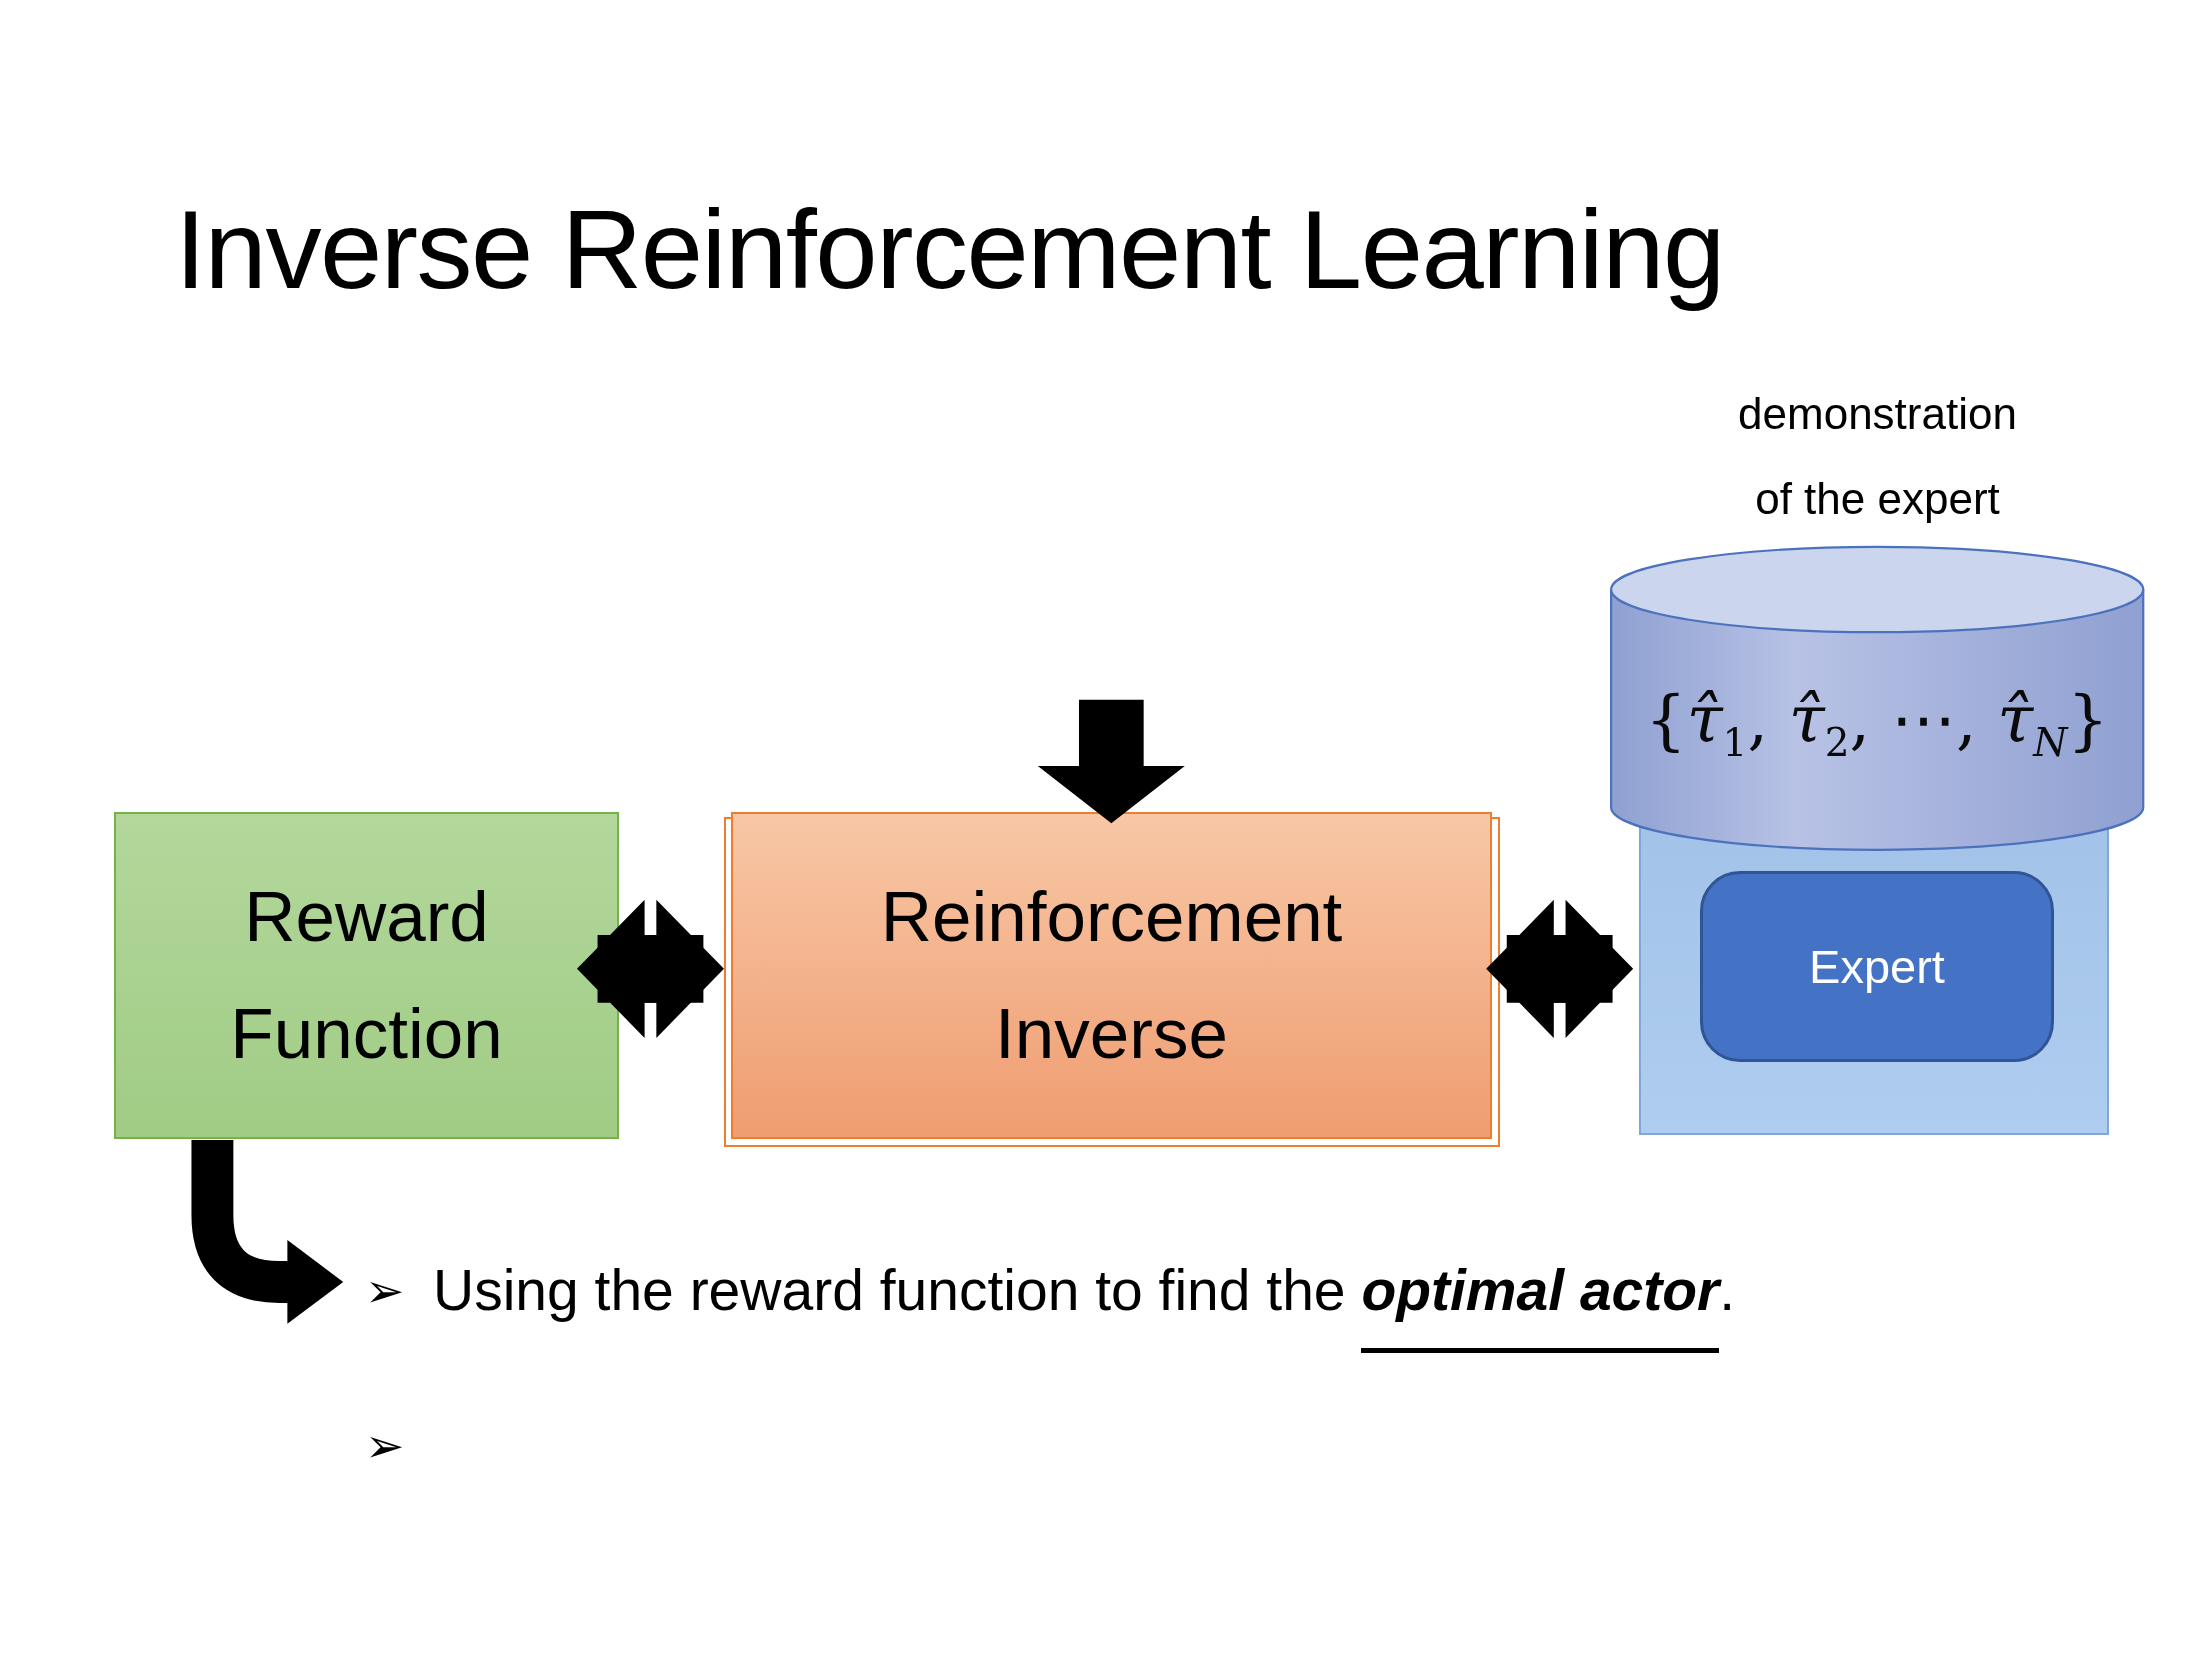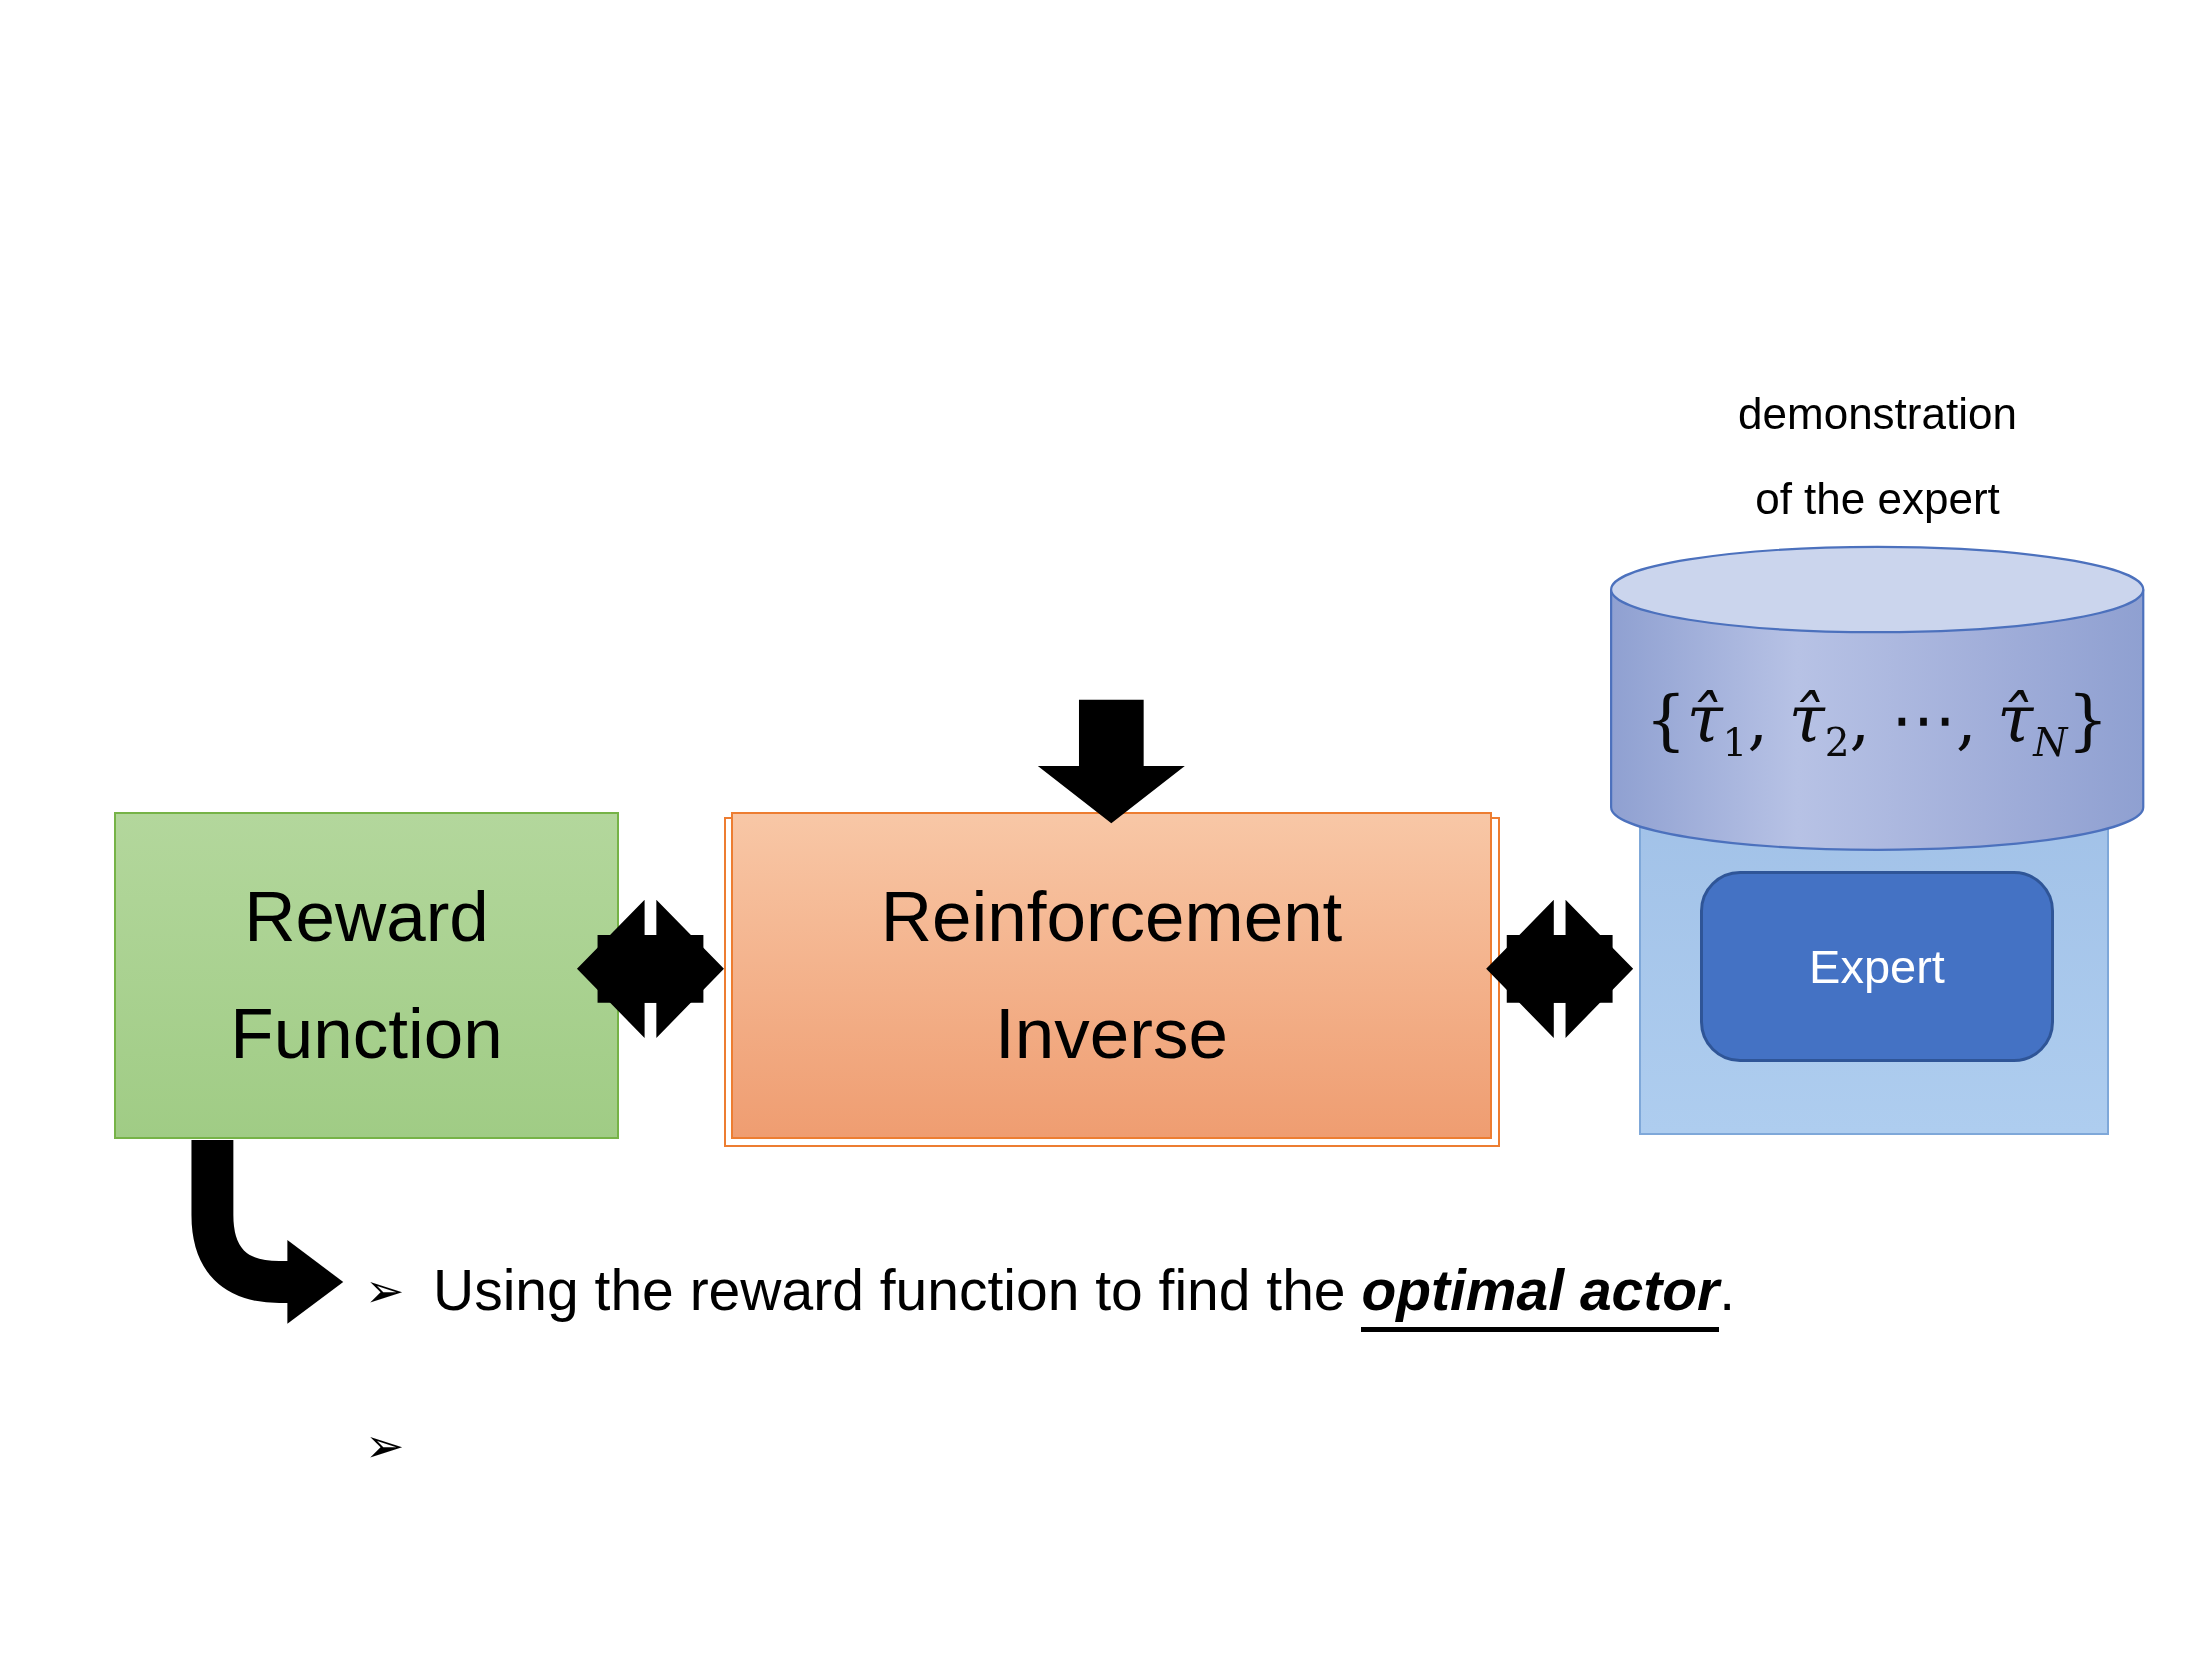--- a/index.html
+++ b/index.html
@@ -72,28 +72,29 @@
   #bullets{left:365px;top:1250px;width:1691px;z-index:2;}
   .bullet-row{display:flex;align-items:flex-start;font-size:57px;line-height:81px;}
   .bullet-row + .bullet-row{margin-top:74px;}
   .marker{
     flex:0 0 68px;font-family:"DejaVu Sans",sans-serif;
     font-size:47px;line-height:81px;
   }
   .bullet-text{max-width:1360px;}
   .emph{
     font-weight:bold;font-style:italic;
-    border-bottom:5.1px solid #000;padding-bottom:5px;
+    border-bottom:5.1px solid #000;padding-bottom:26px;
   }
 </style>
 </head>
 <body>
 
 <div id="slide">
 
+  <div id="title" class="abs">Inverse Reinforcement Learning</div>
 
   <div id="annotation" class="abs">
     <div>demonstration</div>
     <div>of the expert</div>
   </div>
 
 
   <div id="rl-ghost" class="abs"></div>
 
   <div id="reward-box" class="abs dbox">

